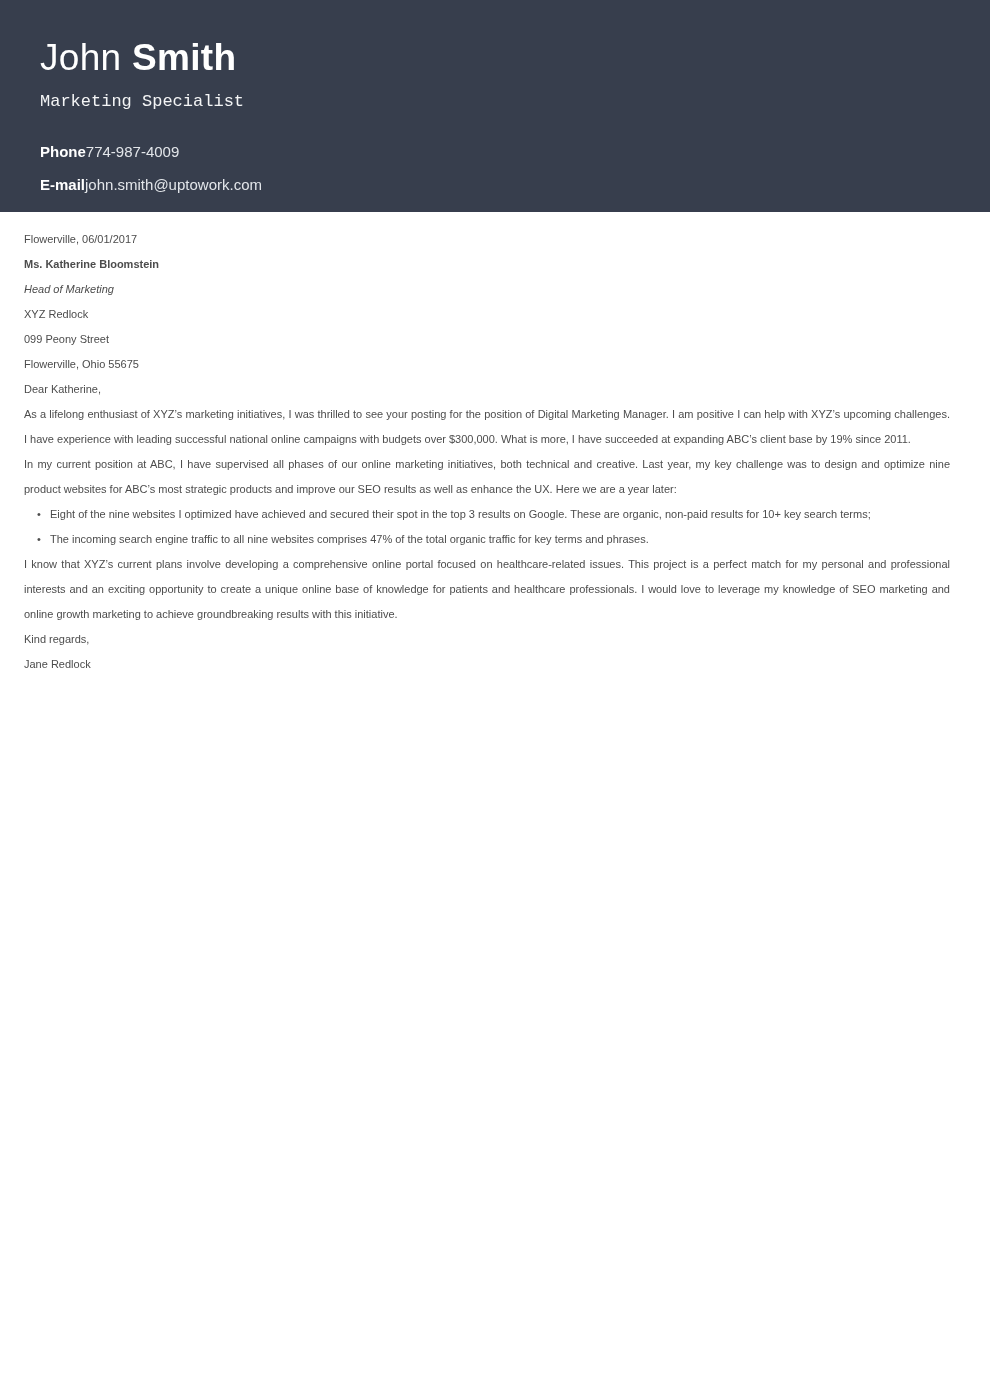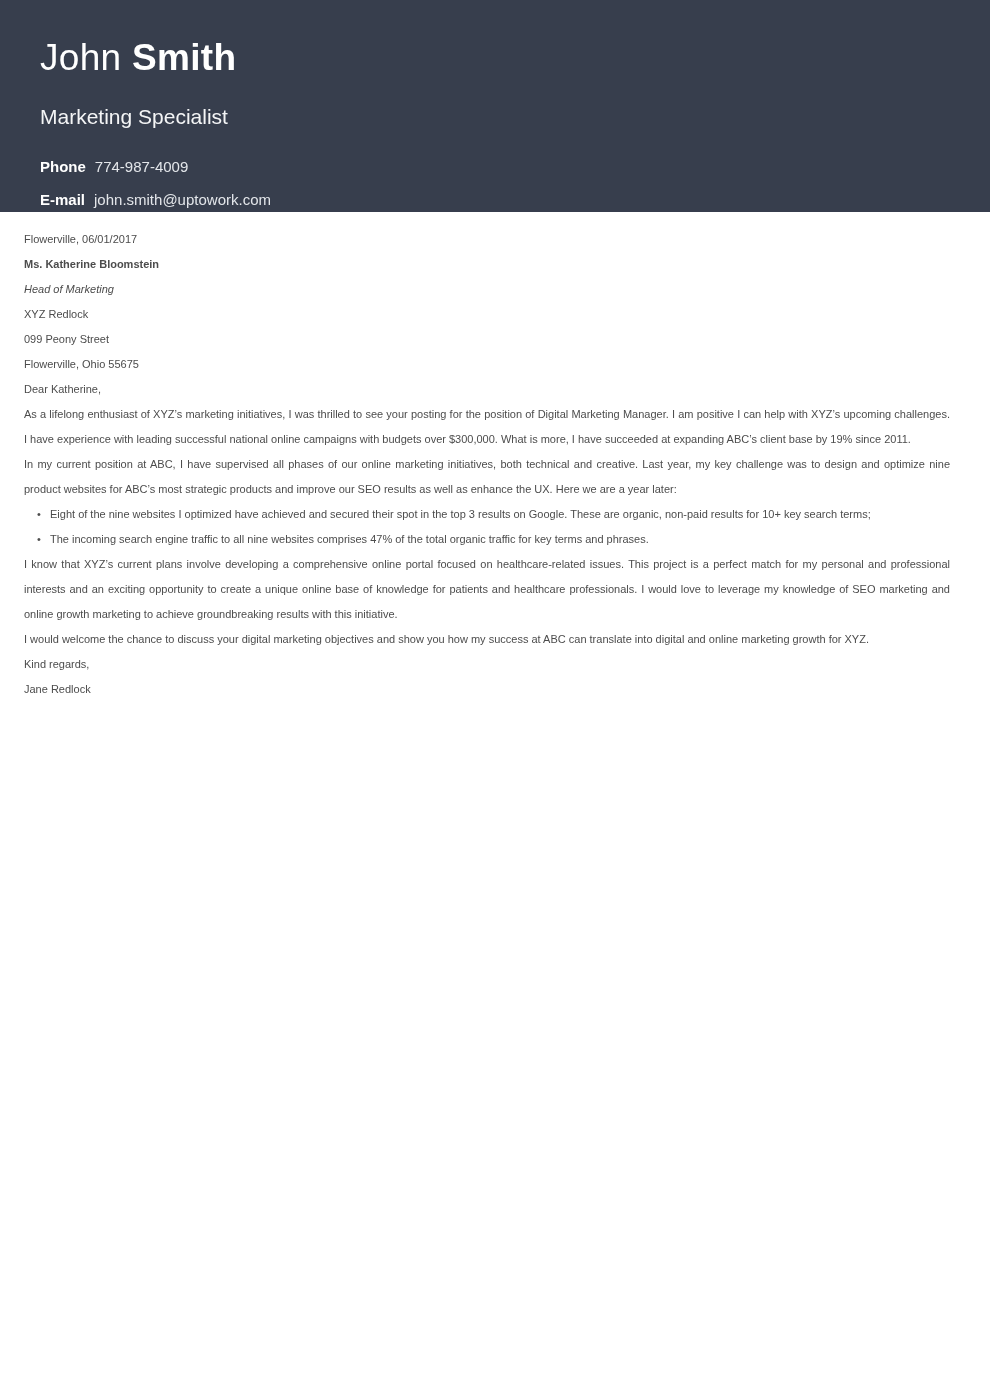--- a/index.html
+++ b/index.html
@@ -21,37 +21,37 @@
   }
   .name-line {
     font-size: 37px;
     line-height: 44px;
     color: #ffffff;
     letter-spacing: 0.3px;
   }
   .first-name { font-weight: 400; }
   .last-name  { font-weight: 700; }
   .job-title {
-    margin-top: 24px;
-    font-size: 21px;
+    margin-top: 9px;
+    font-size: 17px;
     line-height: 25px;
     font-weight: 400;
     color: #f4f5f6;
+    font-family: Liberation Mono, monospace;
   }
   .contacts {
     margin-top: 29px;
     font-size: 15px;
     line-height: 17px;
   }
   .contact-row + .contact-row { margin-top: 16px; }
   .contact-label {
     font-weight: 700;
     color: #ffffff;
     display: inline-block;
-    margin-right: 9px;
   }
   .contact-value { color: #e3e6ea; }
 
   
   .letter {
     padding: 15px 40px 0 24px;
     font-size: 11px;
     line-height: 25px;
     color: #4c4c4c;
   }
@@ -131,21 +131,20 @@
         <span>Eight of the nine websites I optimized have achieved and secured their spot in the top 3 results on Google. These are organic, non-paid results for 10+ key search terms;</span>
       </li>
       <li>
         <span class="bullet-glyph">•</span>
         <span>The incoming search engine traffic to all nine websites comprises 47% of the total organic traffic for key terms and phrases.</span>
       </li>
     </ul>
 
     <p class="para para-fit">I know that XYZ’s current plans involve developing a comprehensive online portal focused on healthcare-related issues. This project is a perfect match for my personal and professional interests and an exciting opportunity to create a unique online base of knowledge for patients and healthcare professionals. I would love to leverage my knowledge of SEO marketing and online growth marketing to achieve groundbreaking results with this initiative.</p>
 
-    <p class="para para-cta">I would welcome the chance to discuss your digital marketing objectives and show you how my success at ABC can translate into digital and online marketing growth for XYZ.</p>
 
     <div class="signature">
       <div>Kind regards,</div>
       <div>Jane Redlock</div>
     </div>
 
   </div>
 
 </div>
 

